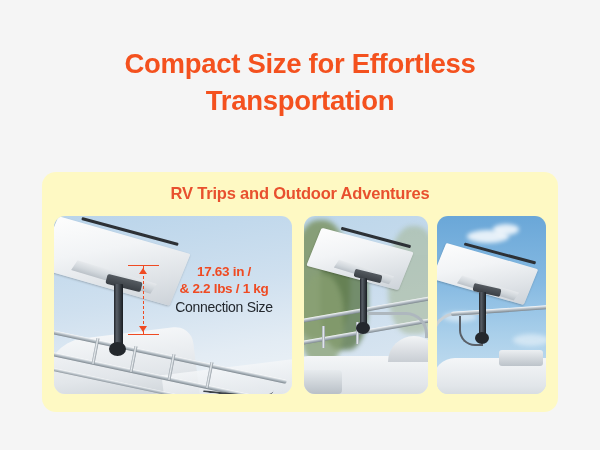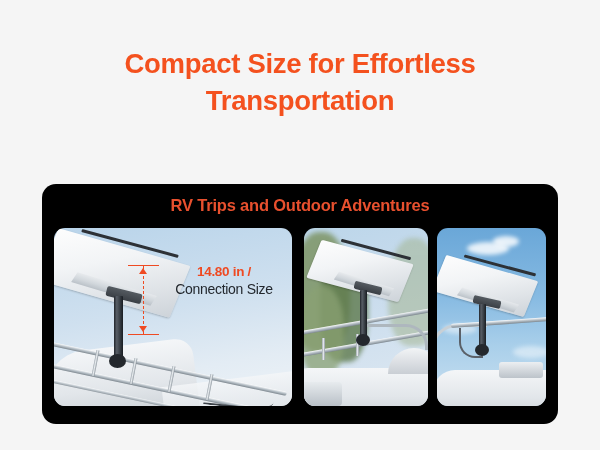--- a/index.html
+++ b/index.html
@@ -48,24 +48,24 @@
     font-weight: normal;
     line-height: 1.25;
     color: #2b2b2b;
     letter-spacing: -0.2px;
   }
 
   
   .card {
     position: absolute;
     left: 42px;
-    top: 184px;
+    top: 172px;
     width: 516px;
     height: 240px;
-    background: #000000;
+    background: #fef9c3;
     border-radius: 14px;
   }
 
   .card-title {
     position: absolute;
     top: 12px;
     left: 0;
     width: 516px;
     text-align: center;
     font-size: 16.5px;
@@ -324,18 +324,19 @@
   </div>
 
   <div>
     <div class="dim-cap dim-cap-top"></div>
     <div class="dim-cap dim-cap-bottom"></div>
     <div class="dim-line"></div>
     <div class="dim-arrow dim-arrow-up"></div>
     <div class="dim-arrow dim-arrow-down"></div>
 
     <div class="callout">
-      <div class="callout-value">14.80 in /</div>
+      <div class="callout-value">17.63 in /</div>
+      <div class="callout-value">&amp; 2.2 lbs / 1 kg</div>
       <div class="callout-label">Connection Size</div>
     </div>
   </div>
 
 </div>
 
 </body></html>

